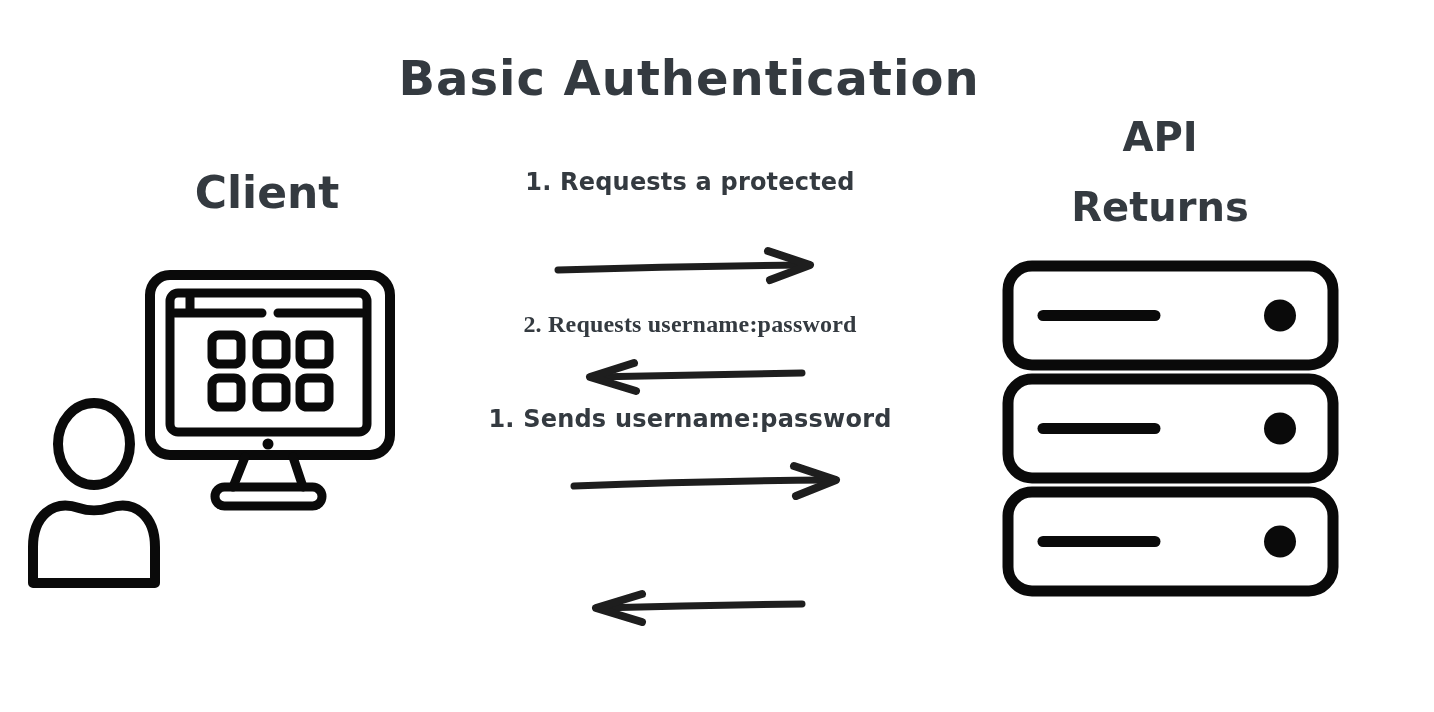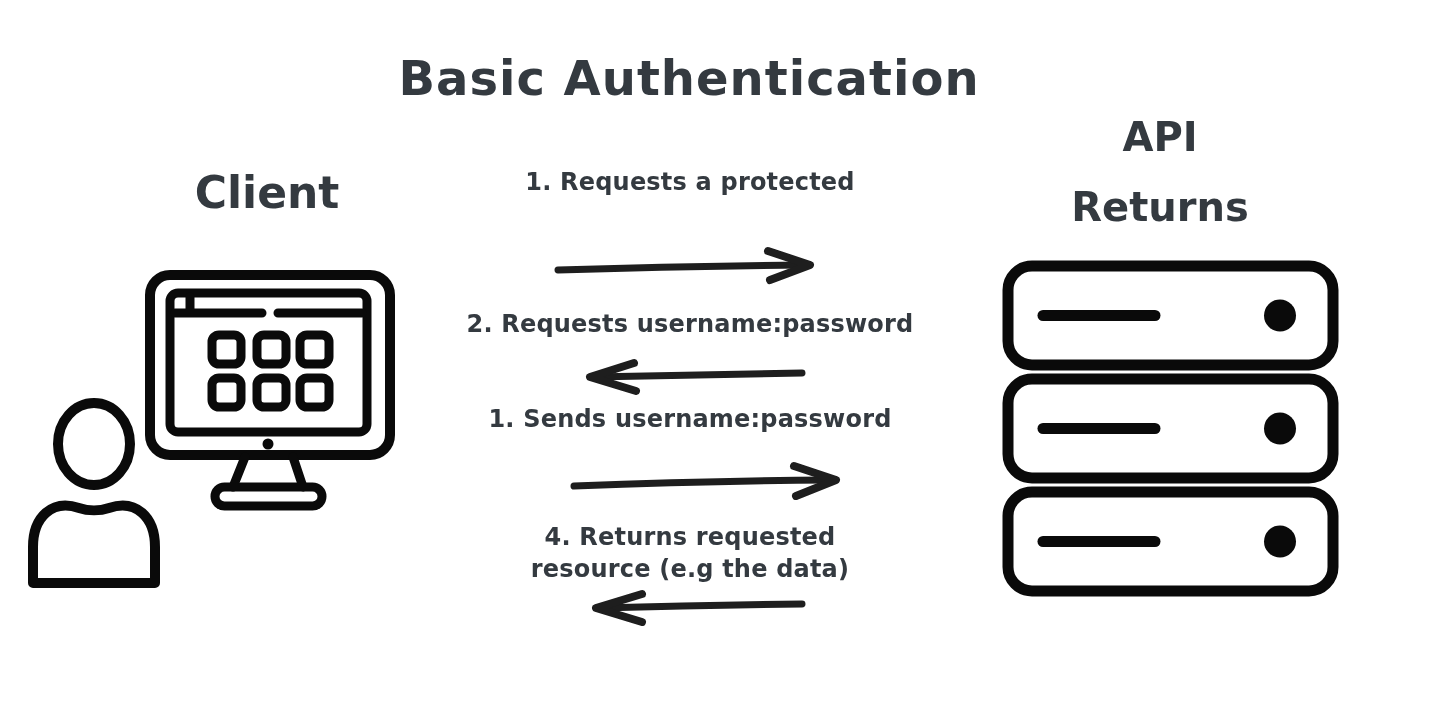--- a/index.html
+++ b/index.html
@@ -38,21 +38,21 @@
     font-size: 40px; font-weight: 700;
     line-height: 70px;
   }
   .step-text {
     text-align: center;
     font-size: 24px; font-weight: 600;
     line-height: 32px;
     letter-spacing: 0.2px;
   }
   .step-1 { top: 166px; left: 470px; width: 440px; }
-  .step-2 { top: 308px; left: 450px; width: 480px; }
+  .step-2 { top: 308px; left: 450px; width: 480px; font-family: Liberation Serif, serif; }
   .step-3 { top: 403px; left: 450px; width: 480px; }
   .step-4 { top: 521px; left: 460px; width: 460px; }
 
   .arrow-1 { top: 246px; left: 552px; }
   .arrow-2 { top: 358px; left: 578px; }
   .arrow-3 { top: 460px; left: 568px; }
   .arrow-4 { top: 588px; left: 584px; }
 
   .client-icon { top: 263px; left: 20px; }
   .server-icon { top: 258px; left: 1000px; }
@@ -143,22 +143,18 @@
   </svg>
 
   <div class="abs step-text step-3 hand">
     <div>1. Sends username:password</div>
   </div>
   <svg class="abs arrow-3" width="275" height="40" viewBox="0 0 275 40">
     <path class="arrow-stroke" d="M6,26 Q140,21 262,20" stroke-width="7"></path>
     <path class="arrow-stroke" d="M226,6 L268,20 L228,36" stroke-width="8"></path>
   </svg>
 
-  <div class="abs step-text step-4 hand">
-    <div>4. Returns requested</div>
-    <div>resource (e.g the data)</div>
-  </div>
   <svg class="abs arrow-4" width="225" height="38" viewBox="0 0 225 38">
     <path class="arrow-stroke" d="M14,20 Q120,17 218,16" stroke-width="7"></path>
     <path class="arrow-stroke" d="M58,6 L12,20 L58,34" stroke-width="8"></path>
   </svg>
 
 </div>
 
 </body></html>

